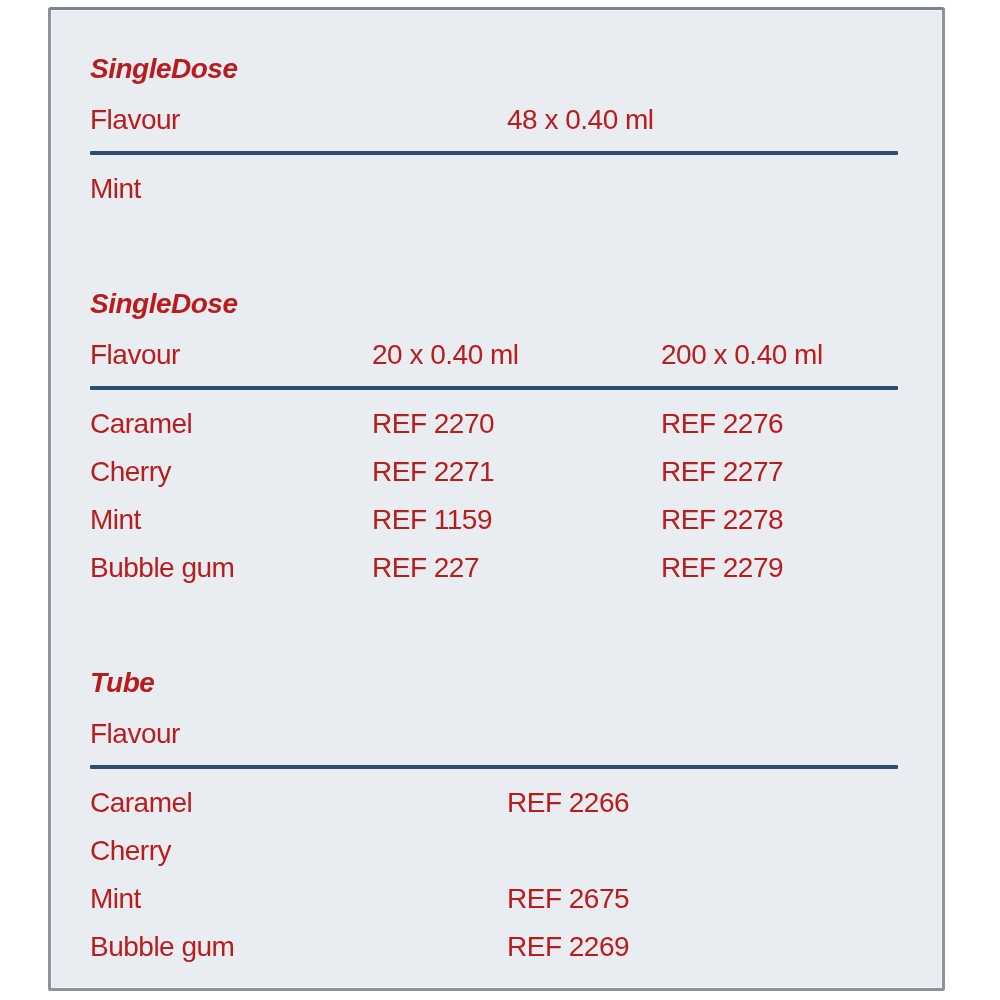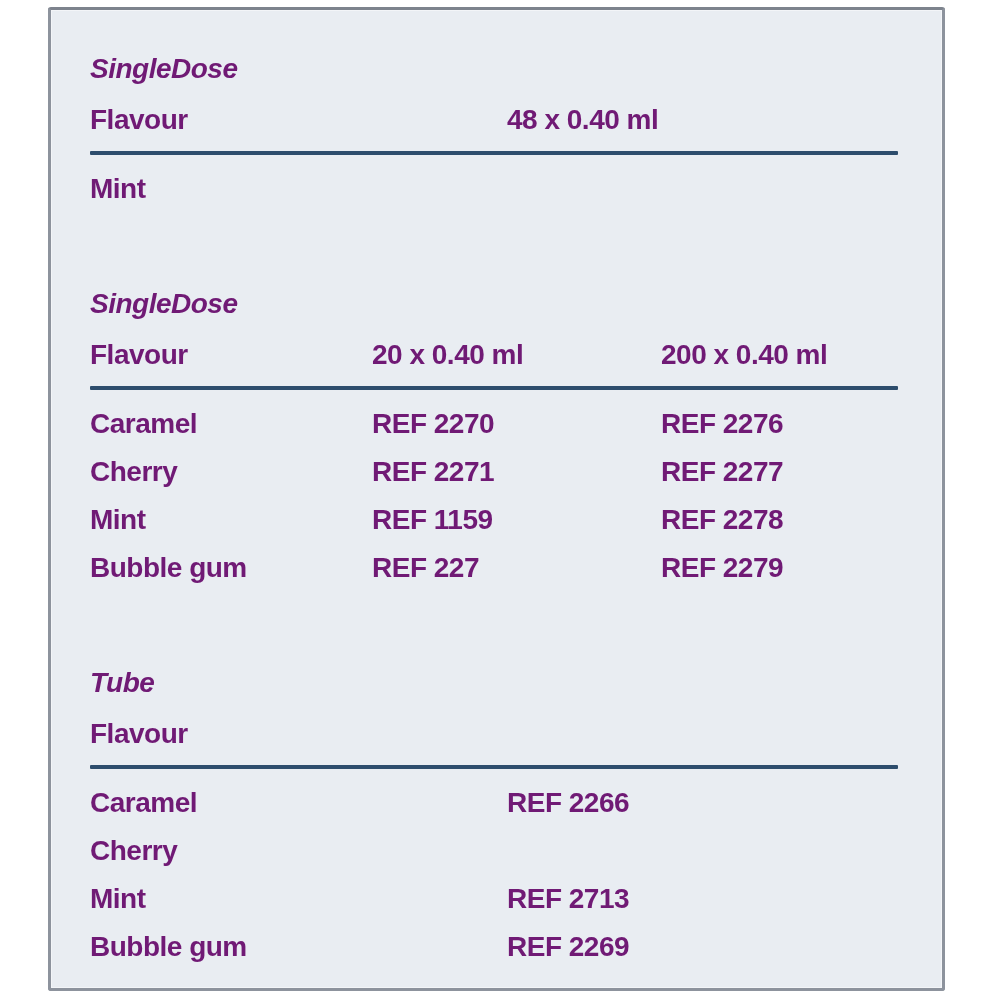--- a/index.html
+++ b/index.html
@@ -20,42 +20,42 @@
     position: absolute;
     left: 48px;
     top: 7px;
     width: 897px;
     height: 984px;
     background: #e9edf2;
     border: 3px solid #8d939d;
     border-top-color: #7d838d;
     border-radius: 3px;
     padding: 44px 44px 0 39px;
-    color: #701a75;
+    color: #b91c1c;
     box-shadow: inset 0 0 0 1px #f3f5f8;
   }
   .sec { margin-bottom: 0; }
   .sec + .sec { margin-top: 76px; }
   .sec-title {
     font-size: 28px;
     font-weight: bold;
     font-style: italic;
     line-height: 30px;
     margin-bottom: 19px;
     letter-spacing: -0.5px;
   }
   .row {
     display: grid;
     align-items: baseline;
   }
   .cols-a { grid-template-columns: 417px 1fr; }
   .cols-b { grid-template-columns: 282px 289px 1fr; }
   .cell {
     font-size: 28px;
-    font-weight: bold;
+    font-weight: normal;
     line-height: 48px;
     white-space: nowrap;
     letter-spacing: -0.5px;
   }
   .head .cell { line-height: 34px; }
   .rule {
     height: 4px;
     background: #2d4d6d;
     margin: 14px 0 10px 0;
     border-radius: 1px;
@@ -117,21 +117,21 @@
       <div class="rule"></div>
       <div class="row cols-a">
         <span class="cell">Caramel</span>
         <span class="cell">REF 2266</span>
       </div>
       <div class="row cols-a">
         <span class="cell">Cherry</span>
       </div>
       <div class="row cols-a">
         <span class="cell">Mint</span>
-        <span class="cell">REF 2713</span>
+        <span class="cell">REF 2675</span>
       </div>
       <div class="row cols-a">
         <span class="cell">Bubble gum</span>
         <span class="cell">REF 2269</span>
       </div>
     </section>
 
   </div>
 </div>
 

